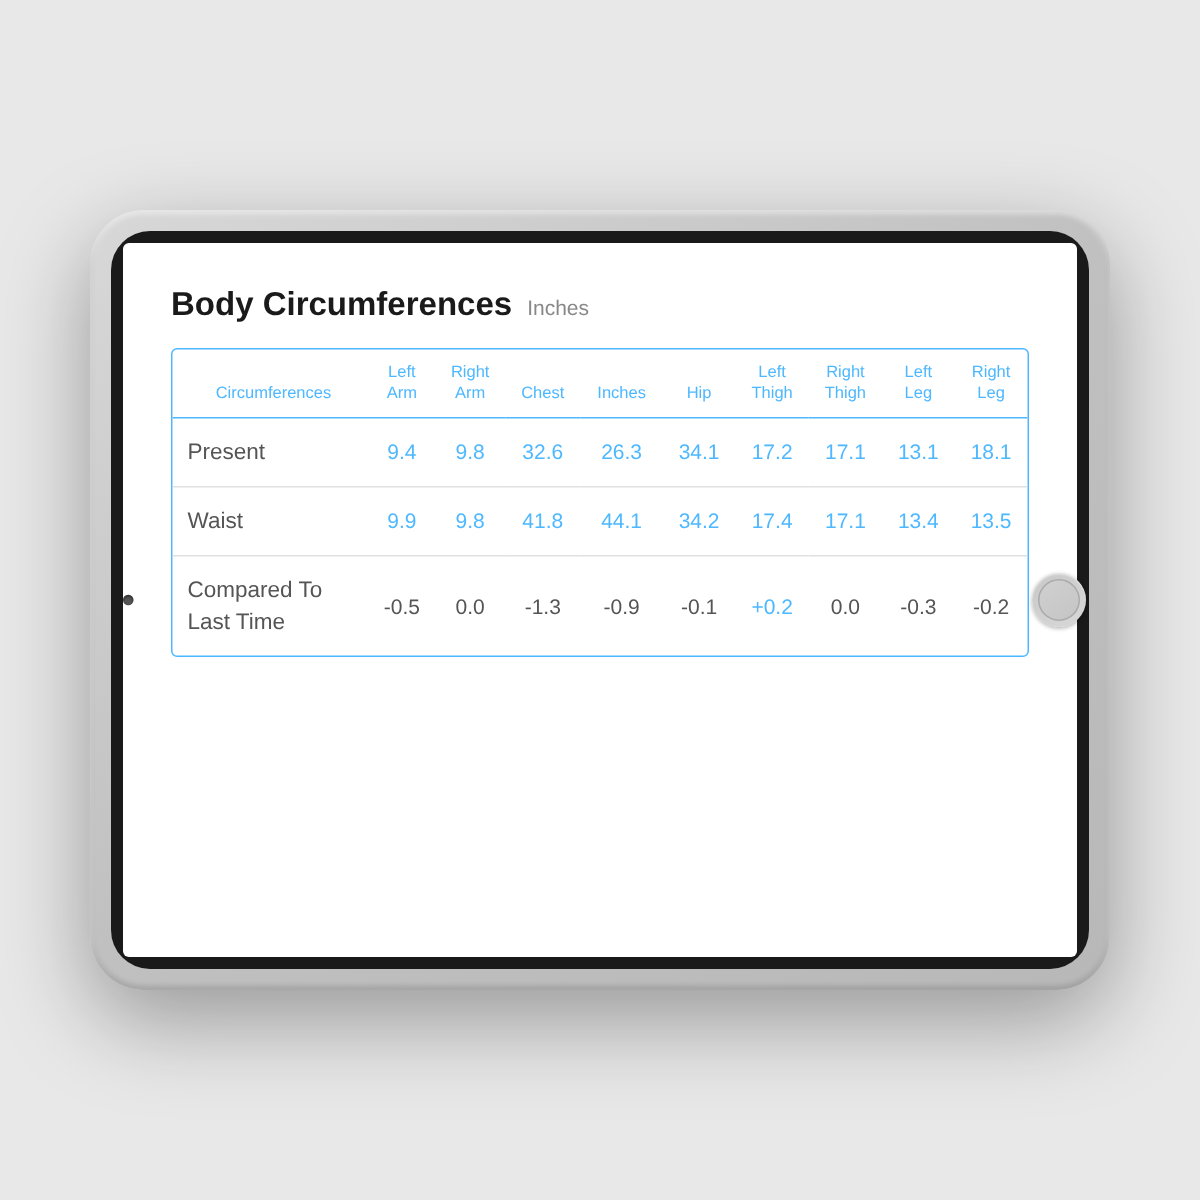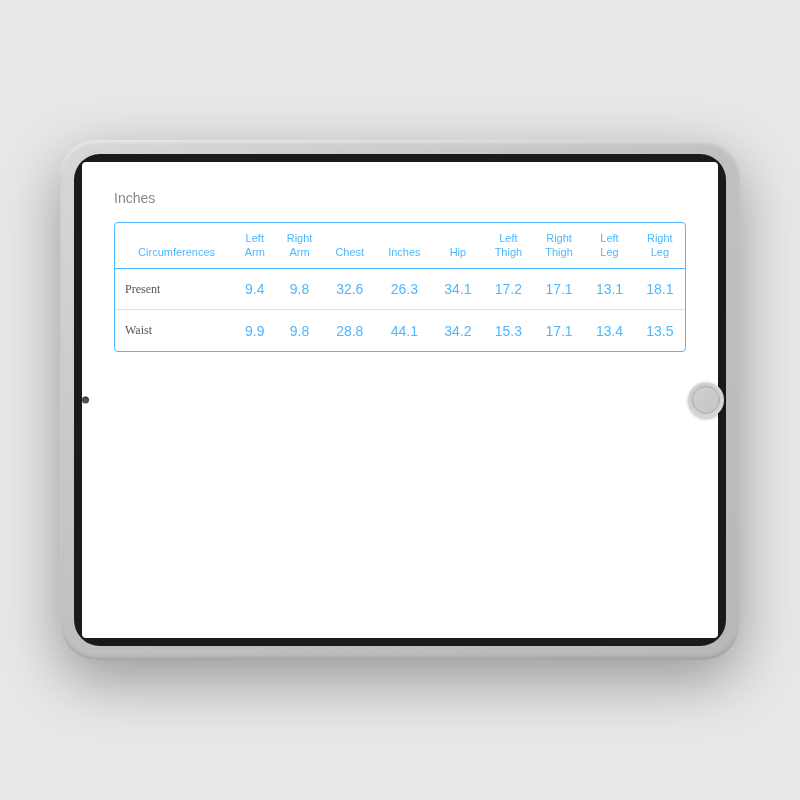--- a/index.html
+++ b/index.html
@@ -152,35 +152,35 @@
       padding: 12px 6px;
       text-align: center;
       color: #4db8ff;
       font-size: 14px;
     }
 
     tbody td:first-child {
       text-align: left;
       padding-left: 10px;
       color: #555;
-      font-size: 12px;
+      font-size: 15px;
       line-height: 1.4;
-      font-family: Liberation Serif, serif;
     }
   </style>
 </head>
 <body>
 
 <div class="tablet-outer">
   <div class="camera-dot"></div>
 
   <div class="tablet-inner-bezel">
     <div class="tablet-screen">
 
       <div class="page-title-area">
+        <span class="page-title">Body Circumferences</span>
         <span class="page-subtitle">Inches</span>
       </div>
 
       <div class="table-container">
         <table>
           <thead>
             <tr>
 
             <th>Circumferences</th>
                 <th>Left<br>Arm</th>
@@ -205,27 +205,40 @@
                 <td>34.1</td>
                 <td>17.2</td>
                 <td>17.1</td>
                 <td>13.1</td>
                 <td>18.1</td>
               </tr>
               <tr>
                 <td style="white-space: pre-line;">Waist</td>
                 <td>9.9</td>
                 <td>9.8</td>
-                <td>28.8</td>
+                <td>41.8</td>
                 <td>44.1</td>
                 <td>34.2</td>
-                <td>15.3</td>
+                <td>17.4</td>
                 <td>17.1</td>
                 <td>13.4</td>
                 <td>13.5</td>
+              </tr>
+              <tr>
+                <td style="white-space: pre-line;">Compared To
+Last Time</td>
+                <td style="color: rgb(85, 85, 85);">-0.5</td>
+                <td style="color: rgb(85, 85, 85);">0.0</td>
+                <td style="color: rgb(85, 85, 85);">-1.3</td>
+                <td style="color: rgb(85, 85, 85);">-0.9</td>
+                <td style="color: rgb(85, 85, 85);">-0.1</td>
+                <td style="color: rgb(77, 184, 255);">+0.2</td>
+                <td style="color: rgb(85, 85, 85);">0.0</td>
+                <td style="color: rgb(85, 85, 85);">-0.3</td>
+                <td style="color: rgb(85, 85, 85);">-0.2</td>
               </tr>
             </tbody>
         </table>
       </div>
 
     </div>
   </div>
 
   <div class="home-button">
     <div class="home-button-inner"></div>

